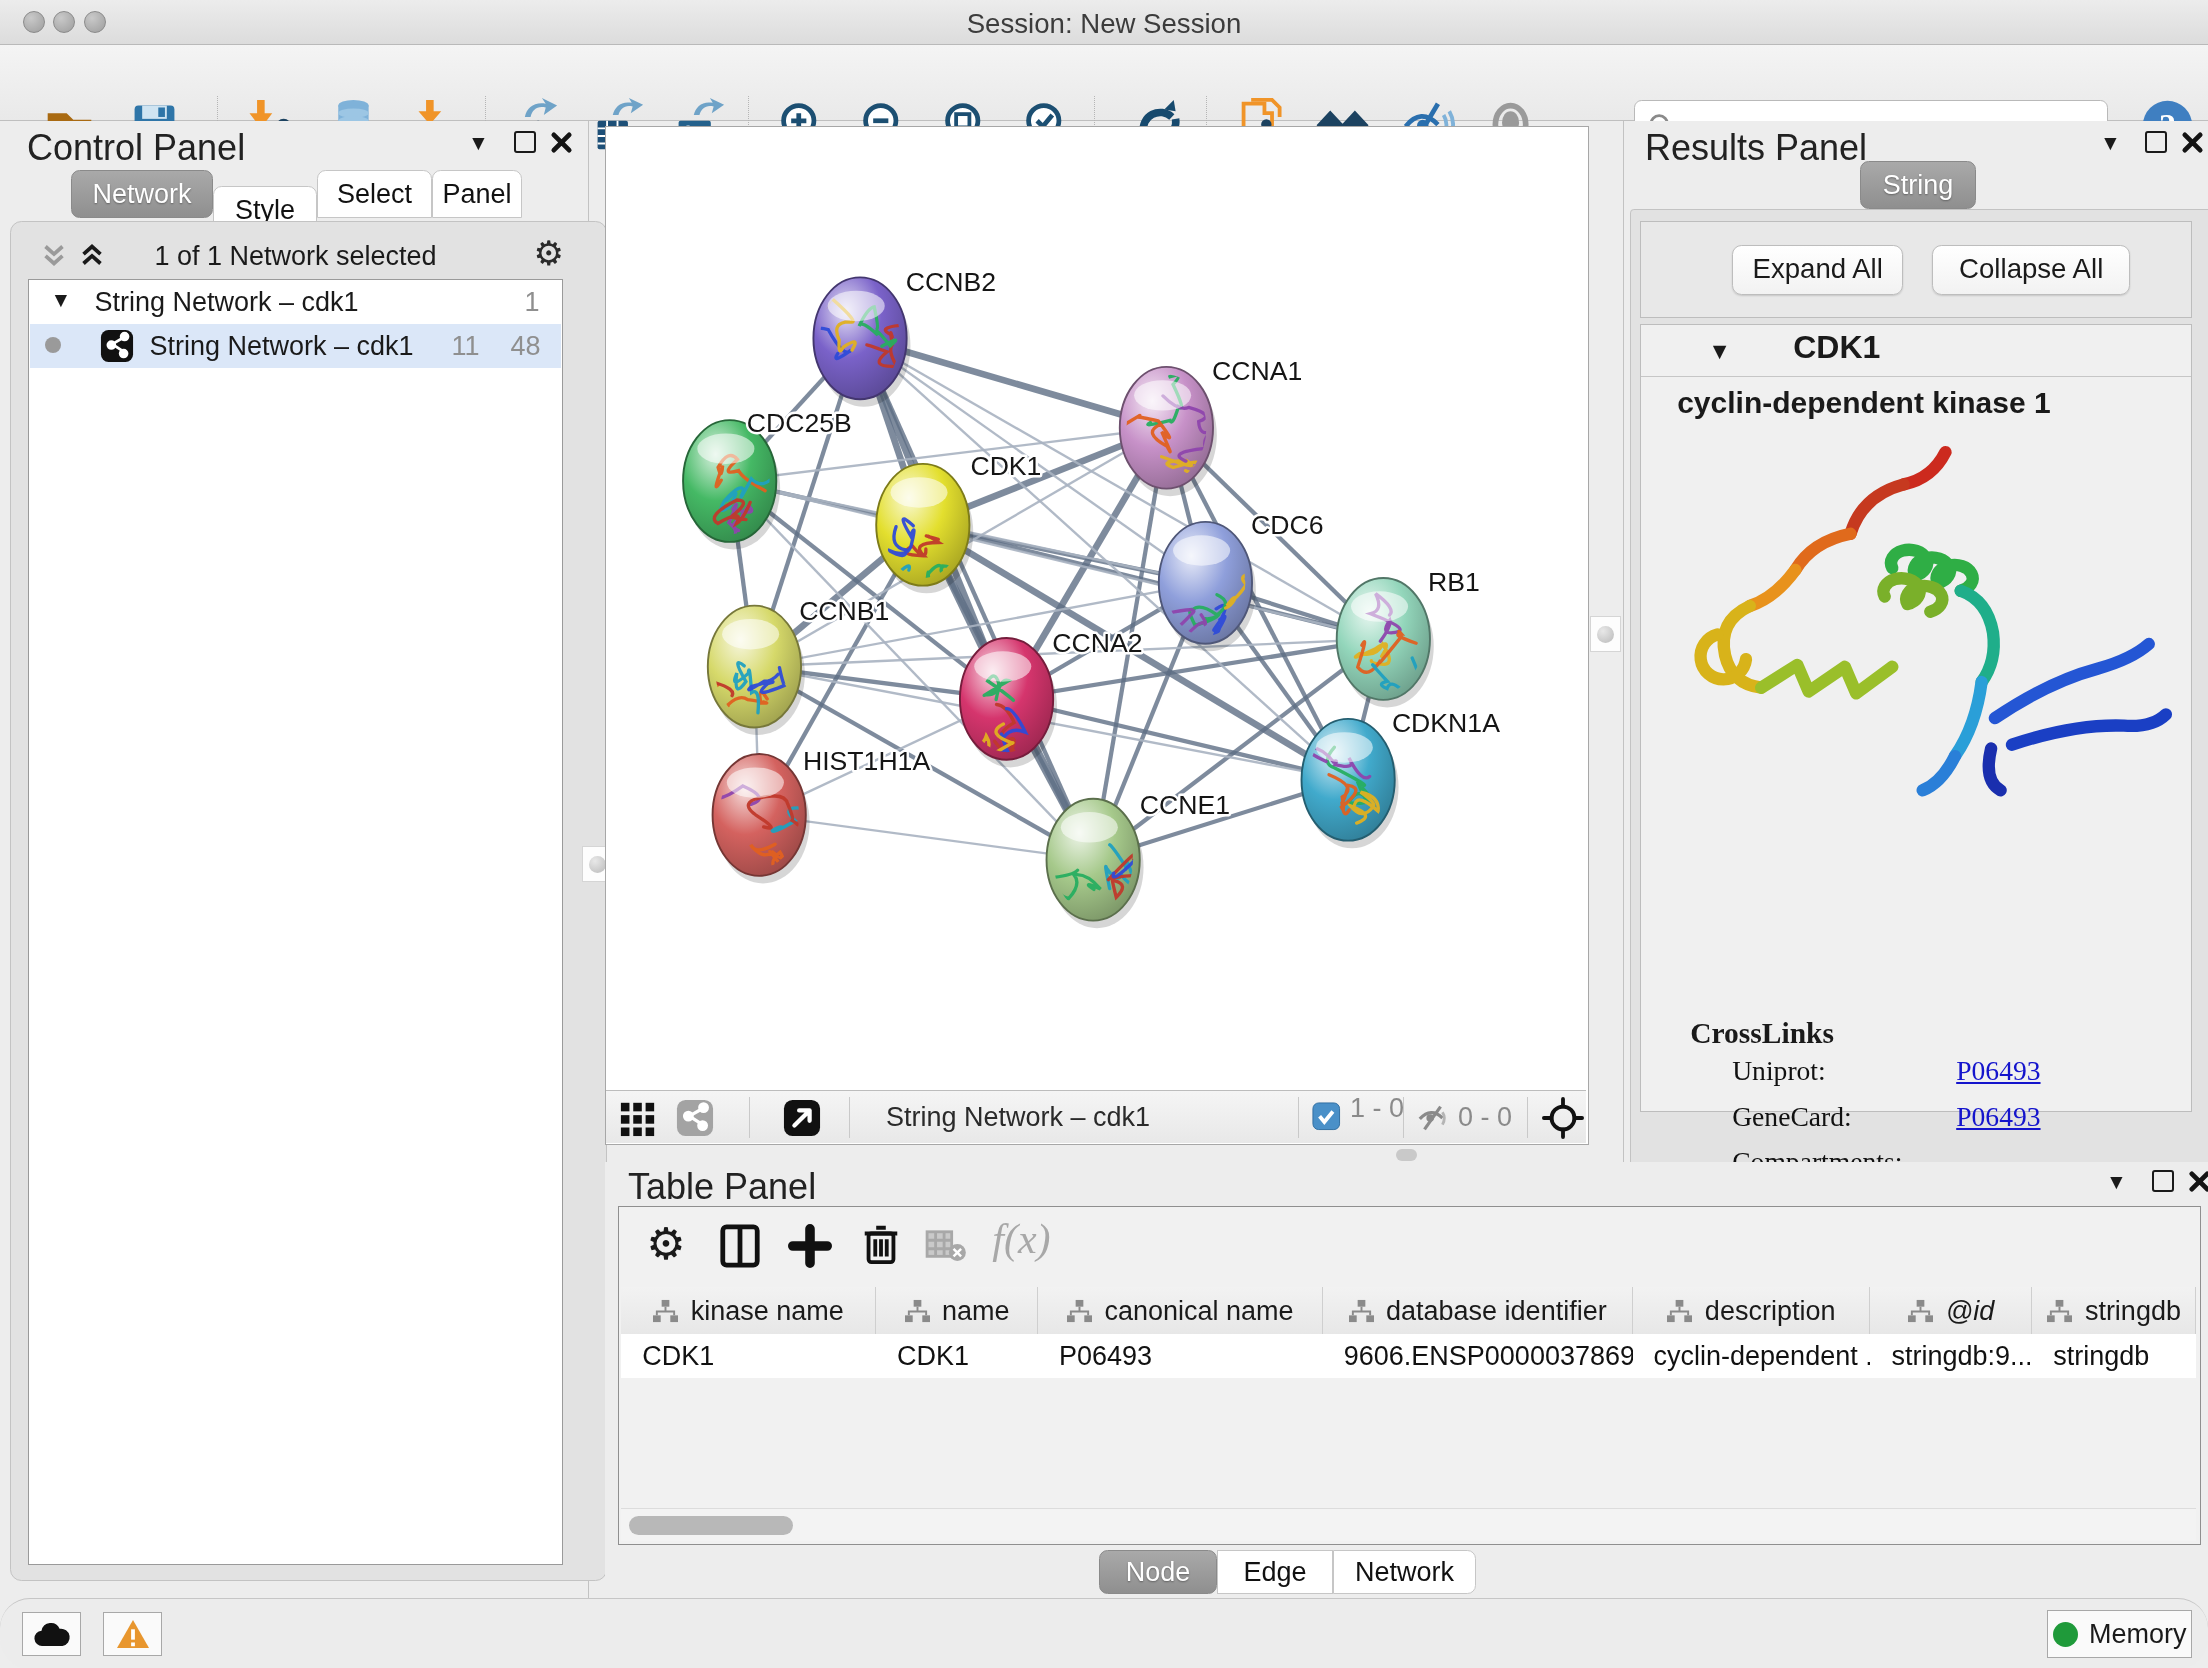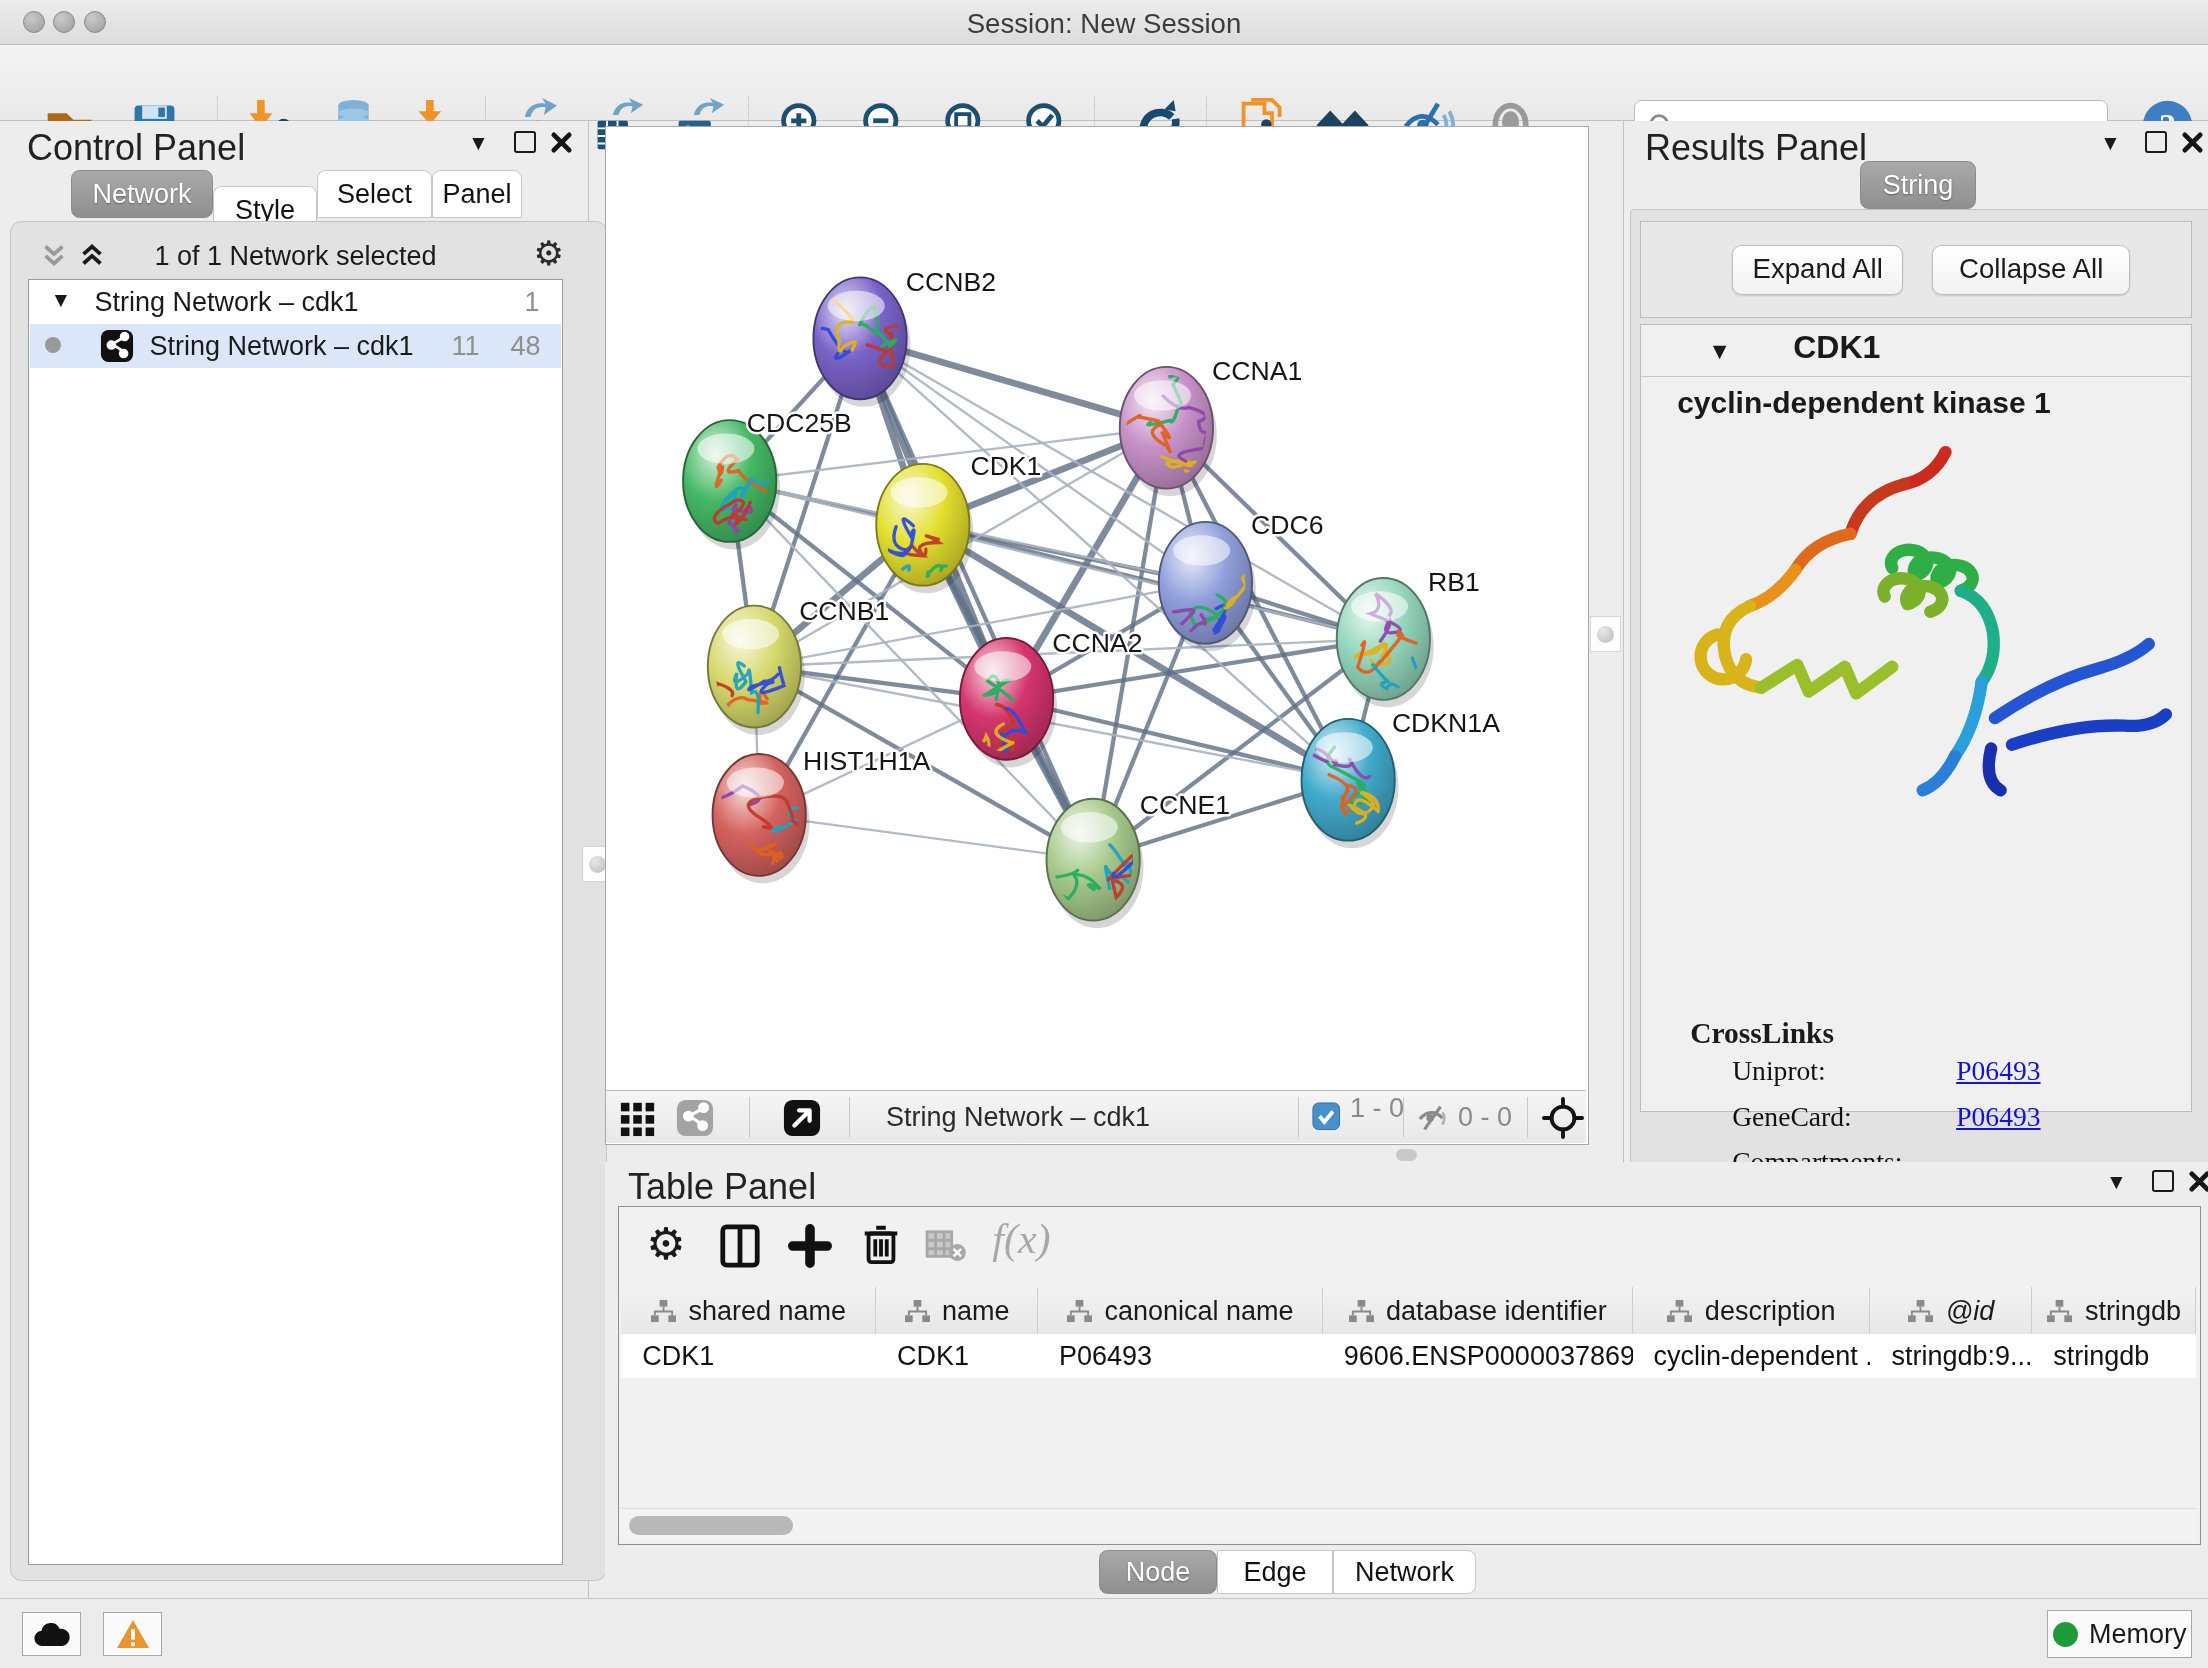--- a/index.html
+++ b/index.html
@@ -52,21 +52,21 @@
   .th{display:flex;align-items:center;justify-content:center;gap:11.4px;font-size:27px;color:#1a1a1a;
     border-right:1px solid #cfcfcf;height:48px;box-sizing:border-box;overflow:hidden;white-space:nowrap;}
   .td{font-size:27px;color:#111;padding-left:21px;height:44px;line-height:44px;box-sizing:border-box;
     overflow:hidden;white-space:nowrap;}
   #thead{position:absolute;display:flex;background:linear-gradient(#f2f2f2,#e7e7e7);
     border-bottom:1px solid #c2c2c2;}
   .trow{position:absolute;display:flex;background:#fff;}
   .hthumb{position:absolute;background:#b8b8b8;border-radius:9.5px;}
   
   .bottombar{position:absolute;left:0;top:1598px;width:2208px;height:70px;background:#ececec;
-    border-top:1px solid #c6c6c6;}
+    border-top:1px solid #c6c6c6;border-radius:30px;}
   .bbtn{position:absolute;background:#fafafa;border:1.9px solid #a8a8a8;display:flex;
     align-items:center;justify-content:center;cursor:pointer;}
   .handle{position:absolute;width:28.5px;height:34px;background:#fdfdfd;border:1px solid #d5d5d5;
     display:flex;align-items:center;justify-content:center;}
   .handle .dot{width:17px;height:17px;border-radius:50%;background:radial-gradient(circle at 35% 30%,#e8e8e8,#b9b9b9);}
   .fx{font-family:"Liberation Serif",serif;font-style:italic;font-size:42px;color:#a8a8a8;}
 </style>
 </head>
 <body>
 
@@ -760,21 +760,21 @@
     <div id="thead" style="left:1.9px;top:80px;width:1575px;height:48px;" class="abs">
         <div class="th" style="width: 255px;">
           <svg width="27" height="25" viewBox="0 0 28 26">
             <g fill="#8a8a8a">
               <rect x="10" y="1" width="8" height="7"></rect>
               <rect x="1" y="17" width="8" height="7"></rect>
               <rect x="19" y="17" width="8" height="7"></rect>
             </g>
             <path d="M14 8v5M5 17v-4h18v4" fill="none" stroke="#8a8a8a" stroke-width="2"></path>
           </svg>
-          <span>shared name</span>
+          <span>kinase name</span>
         </div>
         <div class="th" style="width: 162px;">
           <svg width="27" height="25" viewBox="0 0 28 26">
             <g fill="#8a8a8a">
               <rect x="10" y="1" width="8" height="7"></rect>
               <rect x="1" y="17" width="8" height="7"></rect>
               <rect x="19" y="17" width="8" height="7"></rect>
             </g>
             <path d="M14 8v5M5 17v-4h18v4" fill="none" stroke="#8a8a8a" stroke-width="2"></path>
           </svg>

